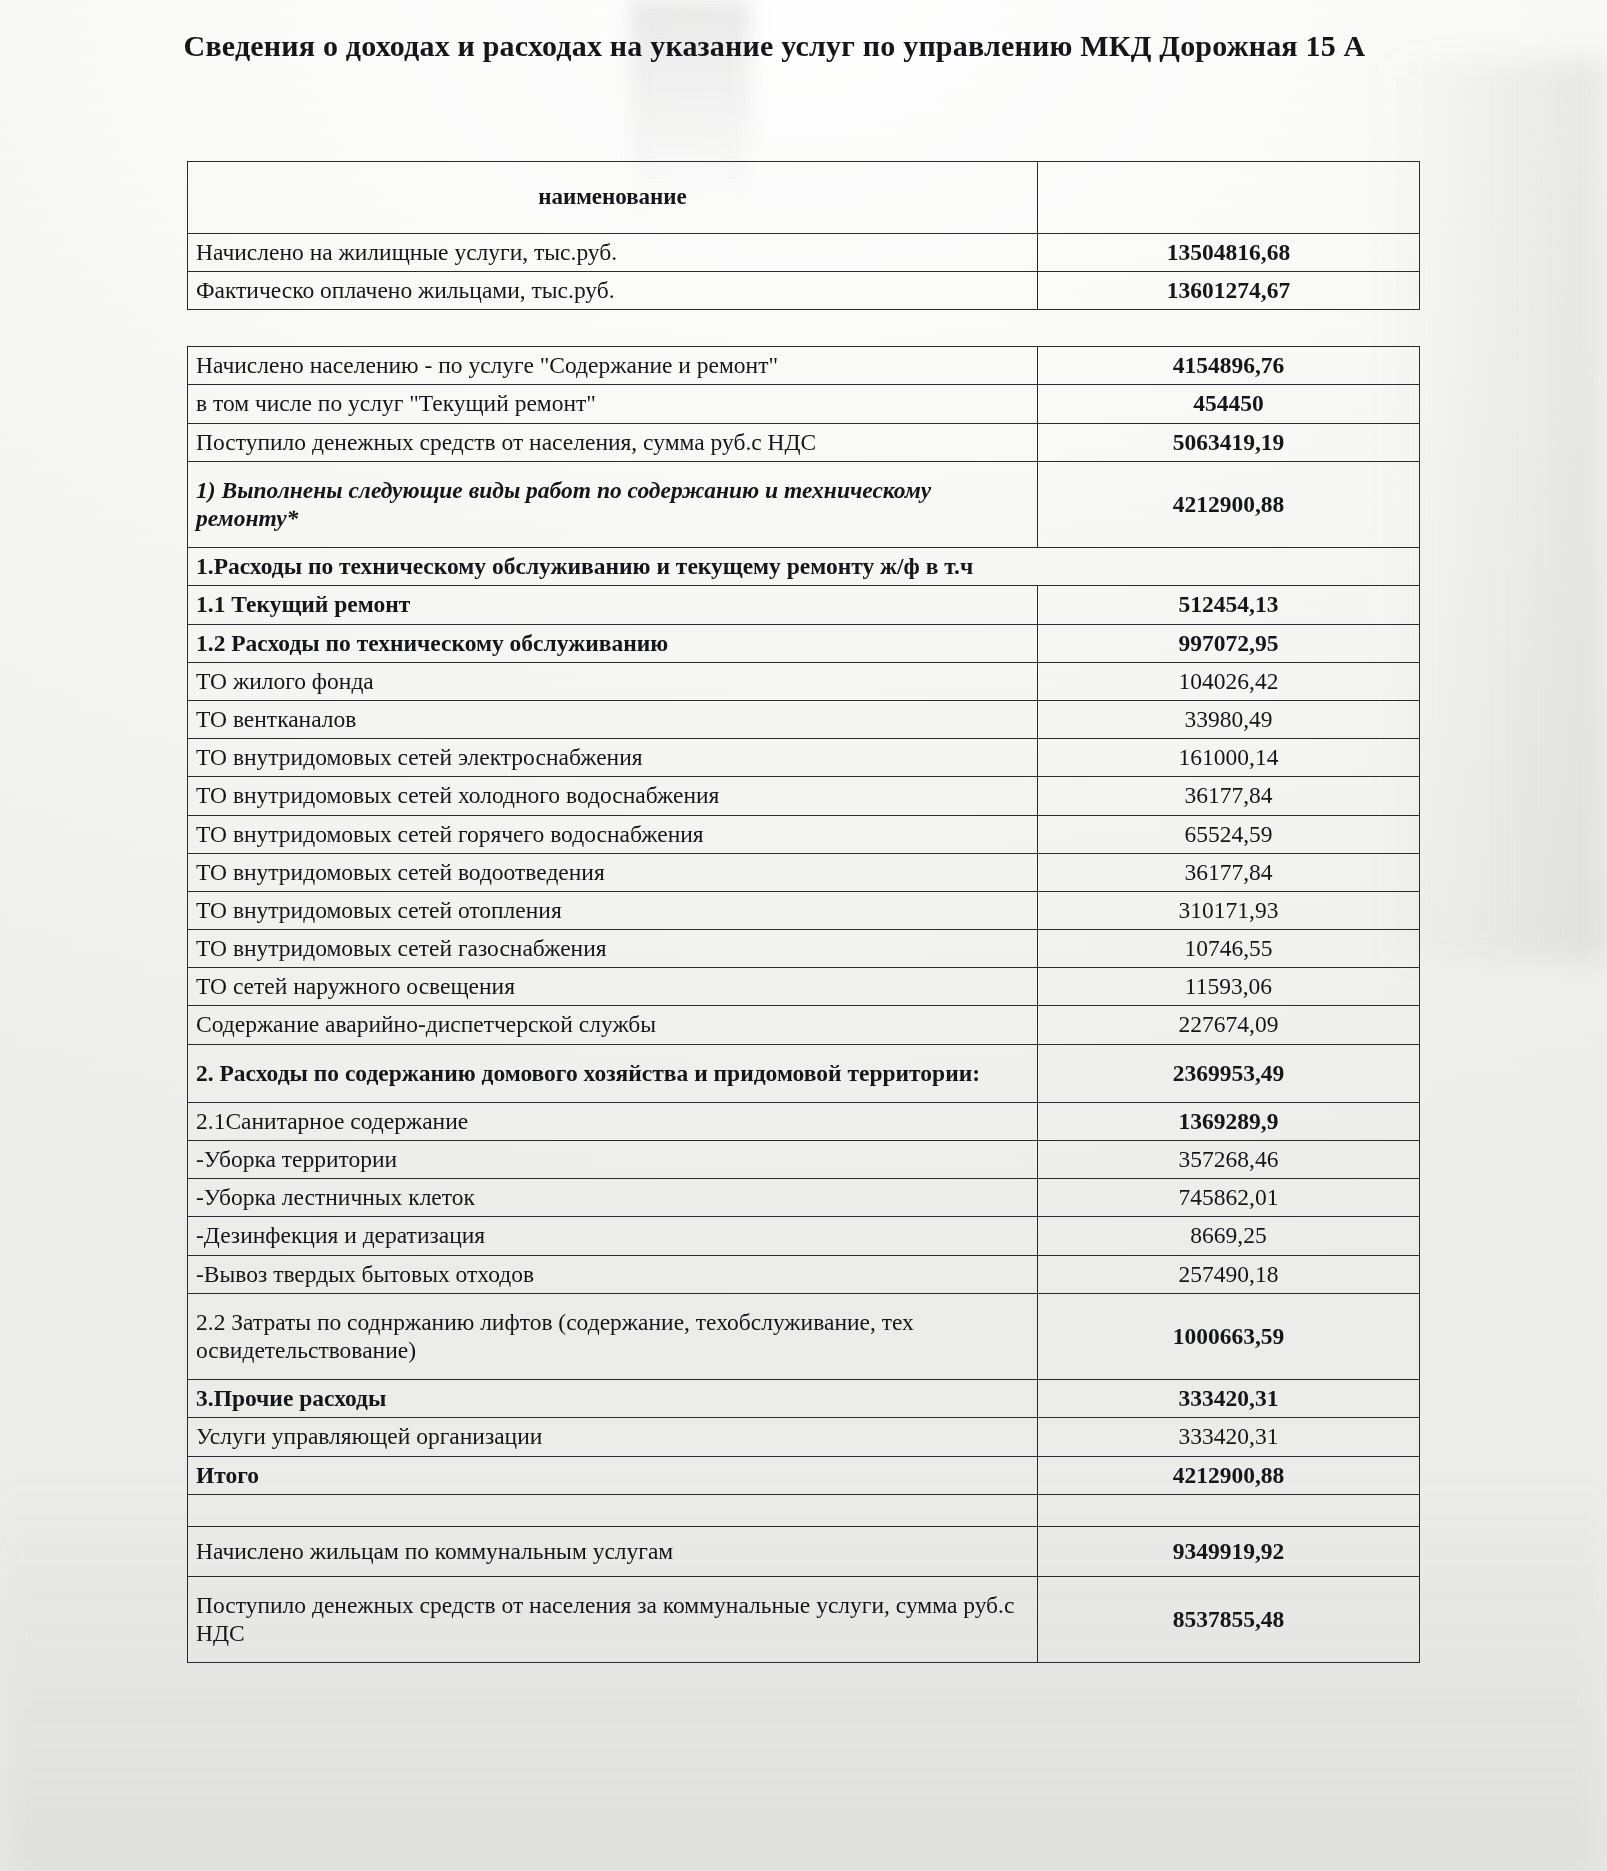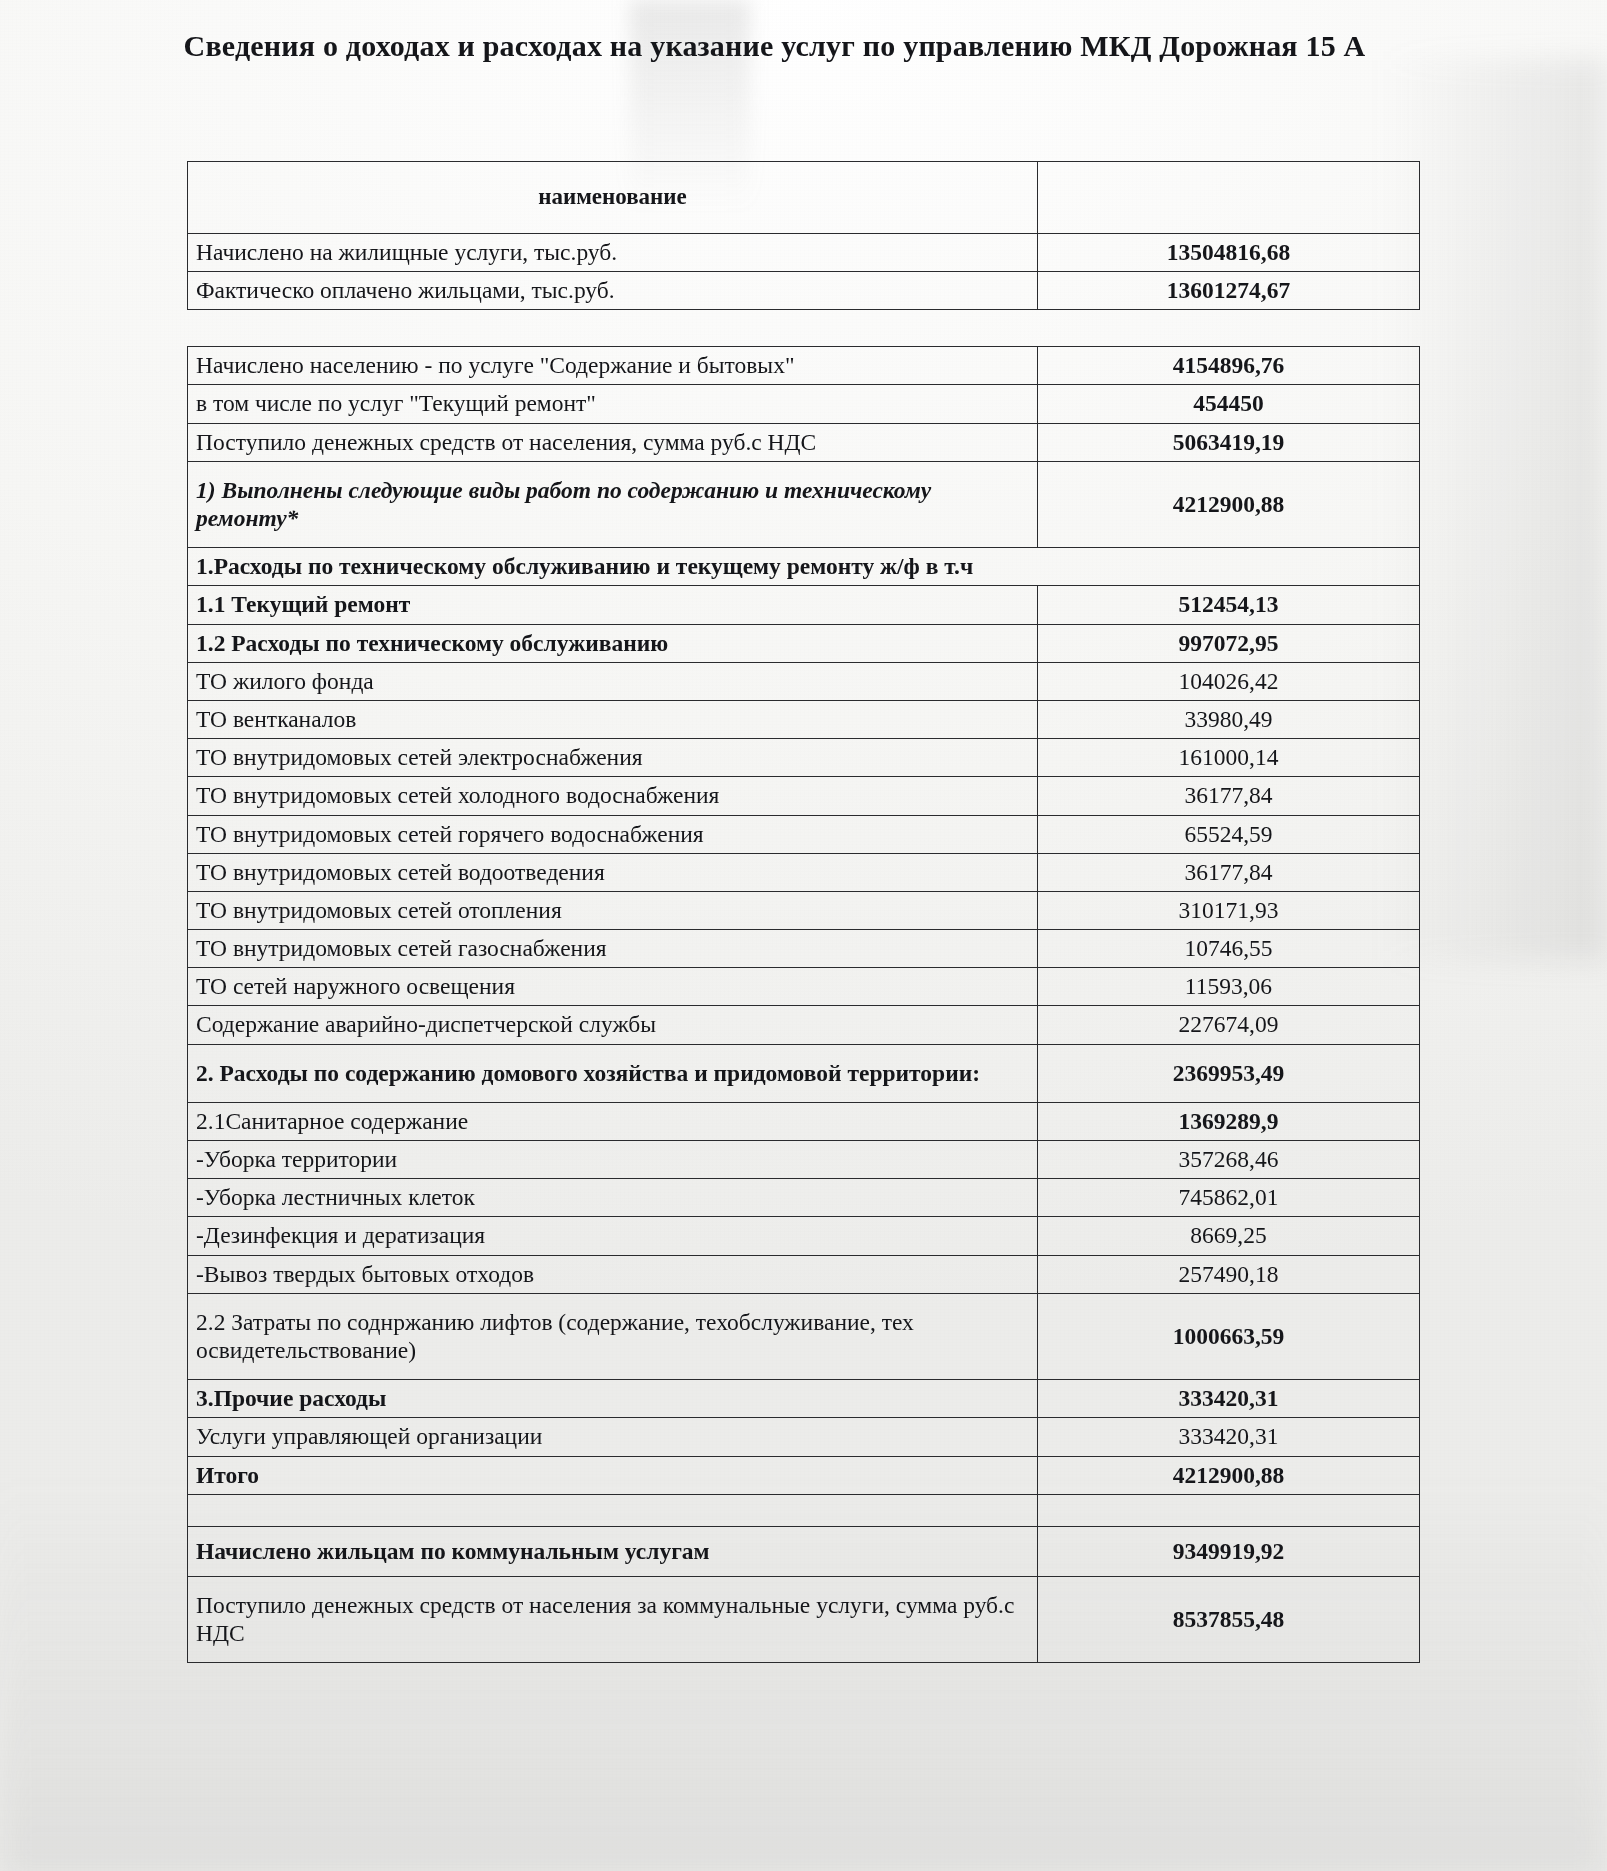--- a/index.html
+++ b/index.html
@@ -107,21 +107,21 @@
   .tbl td.blank { height: 22px; }
 
   .two-line { line-height: 1.42; }
 
   
   #table-top { margin-top: 95px; border-radius: 16px; }
 
   
   #table-main { margin-top: 36px; }
 
-  .row-tall td { padding-top: 10px; padding-bottom: 11px; font-weight: bold; }
+  .row-tall td { padding-top: 10px; padding-bottom: 11px; }
   .row-xtall td { padding-top: 14px; padding-bottom: 15px; }
 </style>
 </head>
 <body>
 
 <div class="page"></div>
 <div class="grain"></div>
 <div class="smudge-a"></div>
 <div class="smudge-b"></div>
 <div class="smudge-c"></div>
@@ -153,21 +153,21 @@
       </tbody>
   </table>
 
   <table class="tbl" id="table-main">
     <colgroup>
         <col class="c-name">
         <col class="c-val">
       </colgroup>
     <tbody id="main-rows">
         <tr>
-          <td class="name">Начислено населению -  по услуге "Содержание и бытовых"</td>
+          <td class="name">Начислено населению -  по услуге "Содержание и ремонт"</td>
           <td class="val b">4154896,76</td>
         </tr>
         <tr>
           <td class="name">в том числе по услуг "Текущий ремонт"</td>
           <td class="val b">454450</td>
         </tr>
         <tr>
           <td class="name">Поступило денежных средств от населения, сумма руб.с НДС</td>
           <td class="val b">5063419,19</td>
         </tr>

